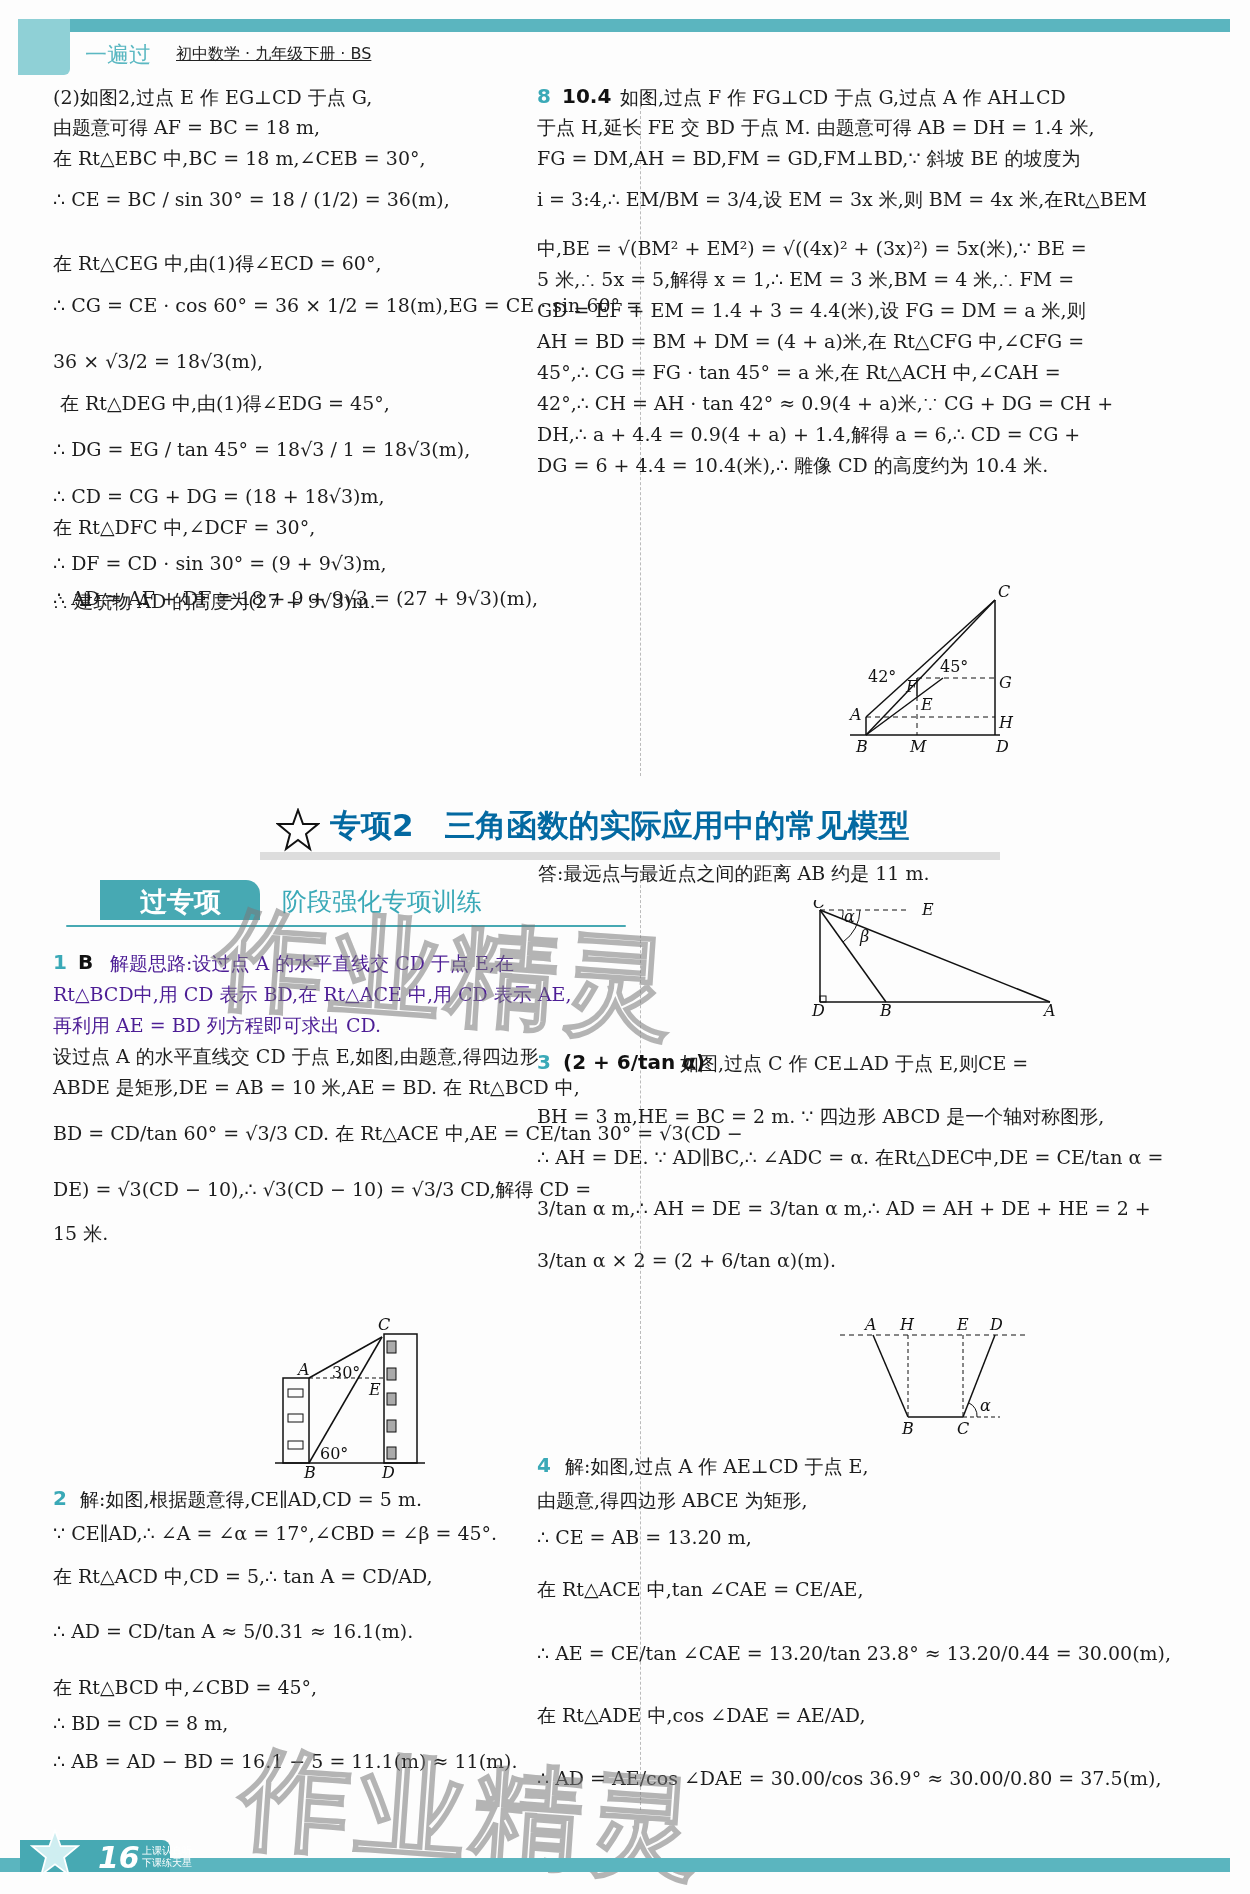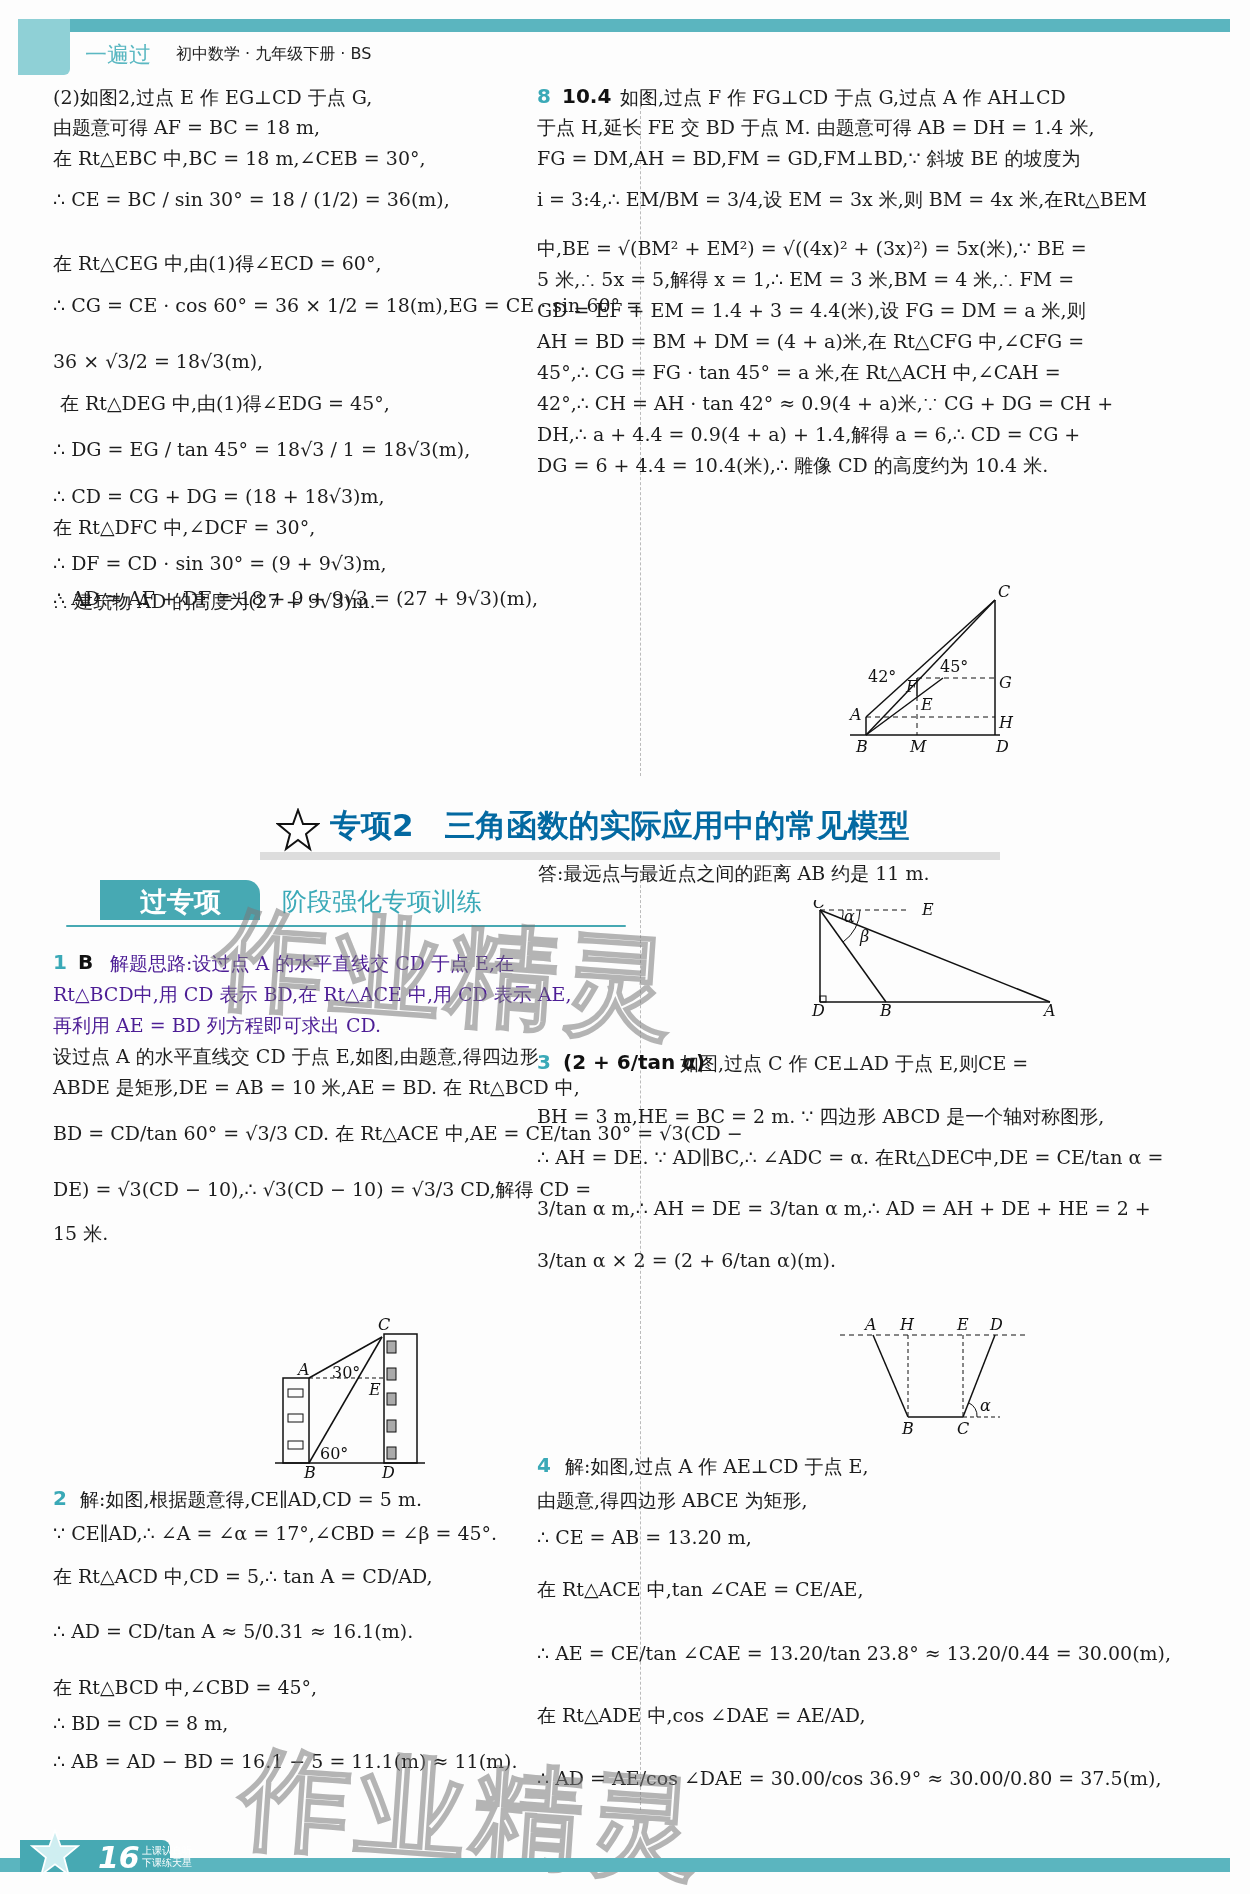--- a/index.html
+++ b/index.html
@@ -2,21 +2,21 @@
 <html><head>
 <meta charset="utf-8">
 <style>
   html,body{margin:0;padding:0;background:#fdfdfd;}
   body{width:1250px;height:1894px;position:relative;overflow:hidden;
        font-family:"DejaVu Serif","Liberation Serif",serif;color:#1d1d1d;}
   .abs{position:absolute;}
   .topbar{left:58px;top:19px;width:1172px;height:13px;background:#5bb5bf;}
   .hdr-badge{left:18px;top:19px;width:52px;height:56px;background:#8fd0d6;border-radius:0 0 6px 0;}
   .hdr-brand{left:85px;top:40px;font-family:"DejaVu Sans",sans-serif;font-size:22px;color:#5bb8c2;}
-  .hdr-sub{left:176px;top:44px;font-family:"DejaVu Sans",sans-serif;font-size:16px;color:#222;}
+  .hdr-sub{left:176px;top:44px;font-family:"DejaVu Sans",sans-serif;font-size:16px;color:#222;text-decoration:underline;}
   .col-divider{left:640px;top:96px;width:0;height:680px;border-left:1px dashed #bbb;}
   .col-divider2{left:640px;top:870px;width:0;height:940px;border-left:1px dashed #bbb;}
   .line{position:absolute;font-size:19px;white-space:nowrap;line-height:26px;}
   .num{font-family:"DejaVu Sans",sans-serif;font-weight:bold;color:#3aa9b7;font-size:20px;}
   .ans{font-family:"DejaVu Sans",sans-serif;font-weight:bold;font-size:20px;color:#111;}
   .hint{color:#4c1d95;}
   .section-title{left:270px;top:805px;font-family:"DejaVu Sans",sans-serif;font-weight:bold;font-size:31px;color:#0369a1;}
   .section-star{left:276px;top:808px;width:44px;height:44px;}
   .section-rule{left:260px;top:852px;width:740px;height:8px;background:#ddd;}
   .tag-box{left:100px;top:880px;width:160px;height:40px;background:#47a9b3;border-radius:0 14px 0 0;}

